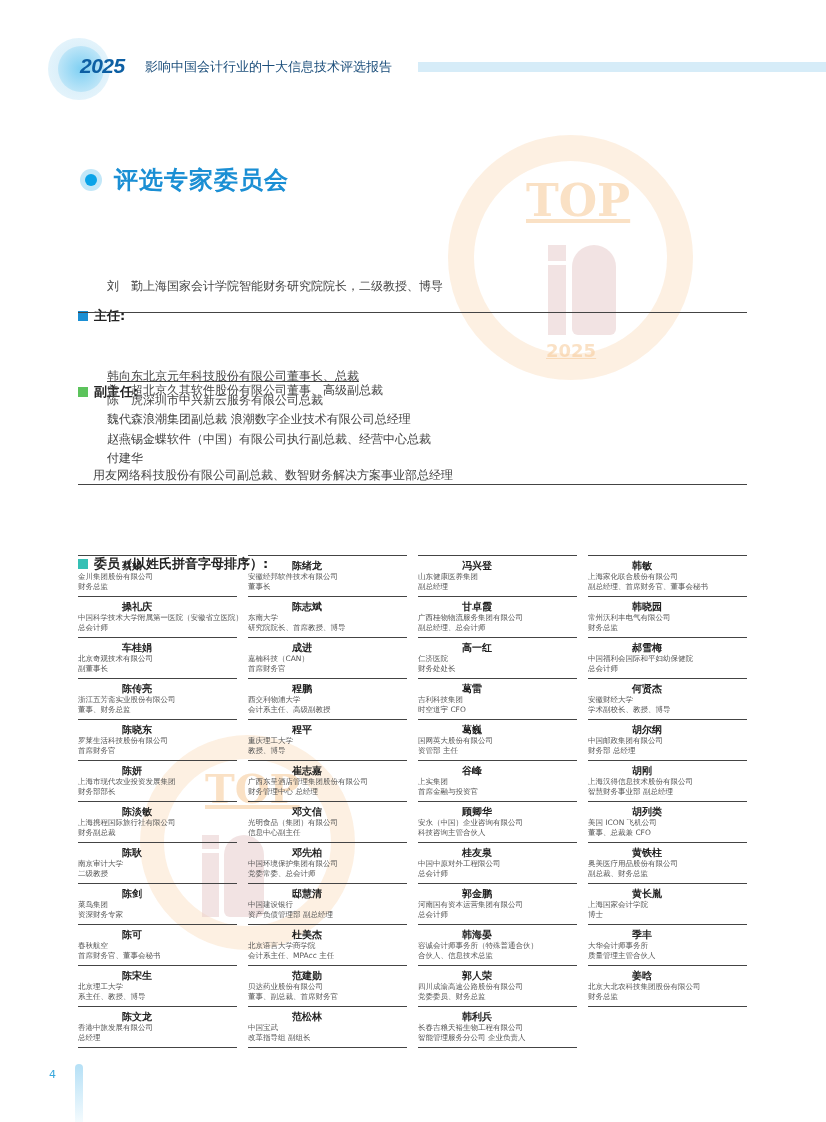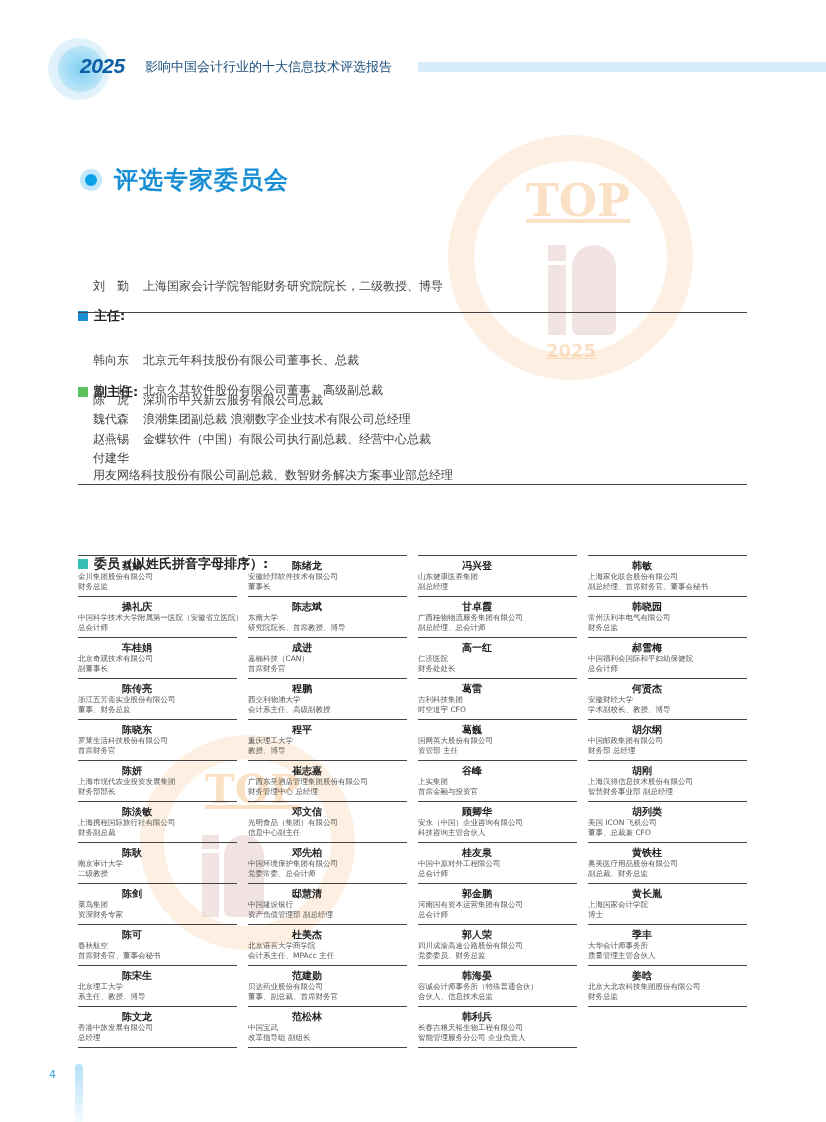--- a/index.html
+++ b/index.html
@@ -19,21 +19,21 @@
   .wm-text{position:absolute;color:rgba(245,200,150,0.55);font-weight:bold;text-decoration:underline;}
   .wm-i{position:absolute;background:rgba(230,200,200,0.5);}
 
   .section-title{position:absolute;left:80px;top:164px;display:flex;align-items:center;justify-content:space-between;}
   .dot-outer{width:22px;height:22px;border-radius:50%;background:#c2e7f8;display:flex;align-items:center;justify-content:center;}
   .dot-inner{width:12px;height:12px;border-radius:50%;background:#0aa3e8;}
   .section-title h1{margin:0 0 0 12px;font-size:24px;color:#1b8fd4;font-weight:bold;letter-spacing:1px;}
 
   .role-head{position:absolute;left:78px;font-size:13px;font-weight:bold;color:#222;display:flex;align-items:center;margin-top:48px;}
   .sq{width:10px;height:10px;margin-right:6px;}
-  .person-line{position:absolute;left:93px;font-size:12px;color:#444;display:flex;}
+  .person-line{position:absolute;left:93px;font-size:12px;color:#444;display:flex;text-align:right;}
   .person-line .nm{width:50px;letter-spacing:0px;}
   .hr{position:absolute;left:78px;width:669px;height:1px;background:#444;}
 
   .grid{position:absolute;left:78px;top:555px;display:grid;grid-template-columns:159px 159px 159px 159px;column-gap:11px;}
   .card{border-top:1.5px solid #444;height:38px;padding-top:2px;box-sizing:content-box;}
   .card .n{font-size:10px;font-weight:bold;color:#222;line-height:12px;margin-top:2px;margin-left:44px;}
   .card .o,.card .t{font-size:7.5px;color:#555;line-height:10px;white-space:nowrap;}
   .col-end{border-top:1.5px solid #444;height:0;}
 
   .page-num{position:absolute;left:49px;top:1068px;font-size:11px;color:#3aa8dc;}
@@ -80,21 +80,21 @@
 <div class="person-line" style="top:278px;">
   <span class="nm">刘　勤</span>
   <span>上海国家会计学院智能财务研究院院长，二级教授、博导</span>
 </div>
 <div class="hr" style="top:312px;"></div>
 
 <div class="role-head" style="top:335px;">
   <span class="sq" style="background:#5cc35c;"></span>
   <span>副主任:</span>
 </div>
-<div class="person-line" style="top:352px;">
+<div class="person-line" style="top:368px;text-decoration:underline;">
     <span class="nm">韩向东</span>
     <span>北京元年科技股份有限公司董事长、总裁</span>
   </div>
 <div class="person-line" style="top:382px;">
     <span class="nm">曾　超</span>
     <span>北京久其软件股份有限公司董事、高级副总裁</span>
   </div>
 <div class="person-line" style="top:392px;">
     <span class="nm">陈　虎</span>
     <span>深圳市中兴新云服务有限公司总裁</span>
@@ -285,30 +285,30 @@
         <div class="n">桂友泉</div>
         <div class="o">中国中原对外工程限公司</div>
         <div class="t">总会计师</div>
       </div>
       <div class="card">
         <div class="n">郭金鹏</div>
         <div class="o">河南国有资本运营集团有限公司</div>
         <div class="t">总会计师</div>
       </div>
       <div class="card">
+        <div class="n">韩海晏</div>
+        <div class="o">容诚会计师事务所（特殊普通合伙）</div>
+        <div class="t">合伙人、信息技术总监</div>
+      </div>
+      <div class="card">
         <div class="n">郭人荣</div>
         <div class="o">四川成渝高速公路股份有限公司</div>
         <div class="t">党委委员、财务总监</div>
       </div>
       <div class="card">
-        <div class="n">韩海晏</div>
-        <div class="o">容诚会计师事务所（特殊普通合伙）</div>
-        <div class="t">合伙人、信息技术总监</div>
-      </div>
-      <div class="card">
         <div class="n">韩利兵</div>
         <div class="o">长春吉粮天裕生物工程有限公司</div>
         <div class="t">智能管理服务分公司 企业负责人</div>
       </div>
       <div class="col-end"></div>
     </div>
     <div>
       <div class="card">
         <div class="n">韩敏</div>
         <div class="o">上海家化联合股份有限公司</div>

